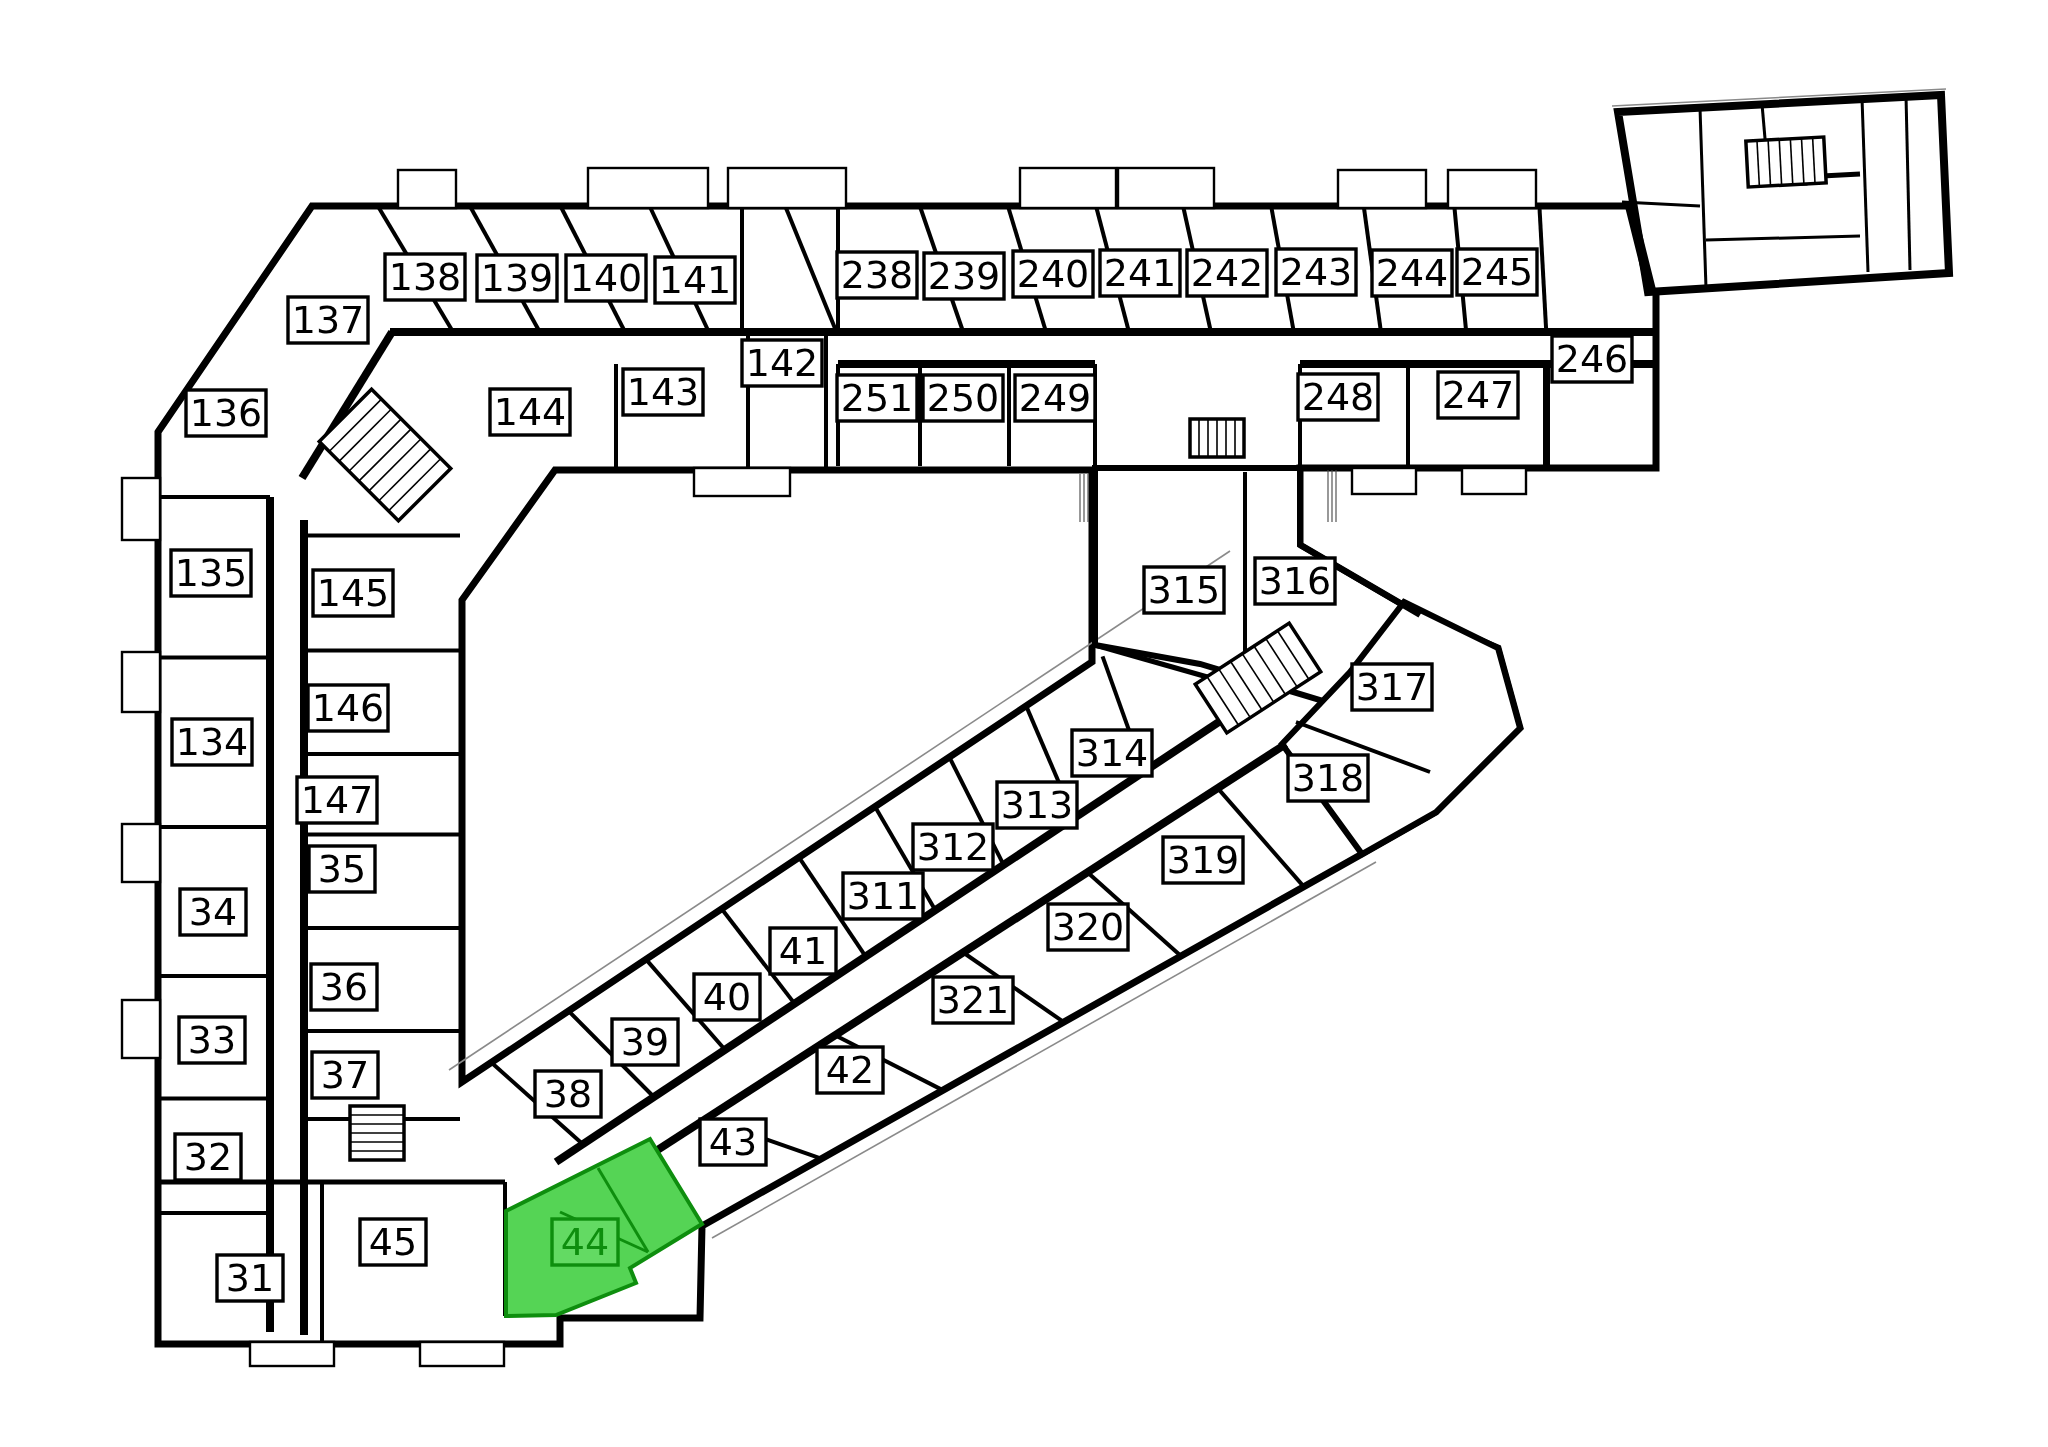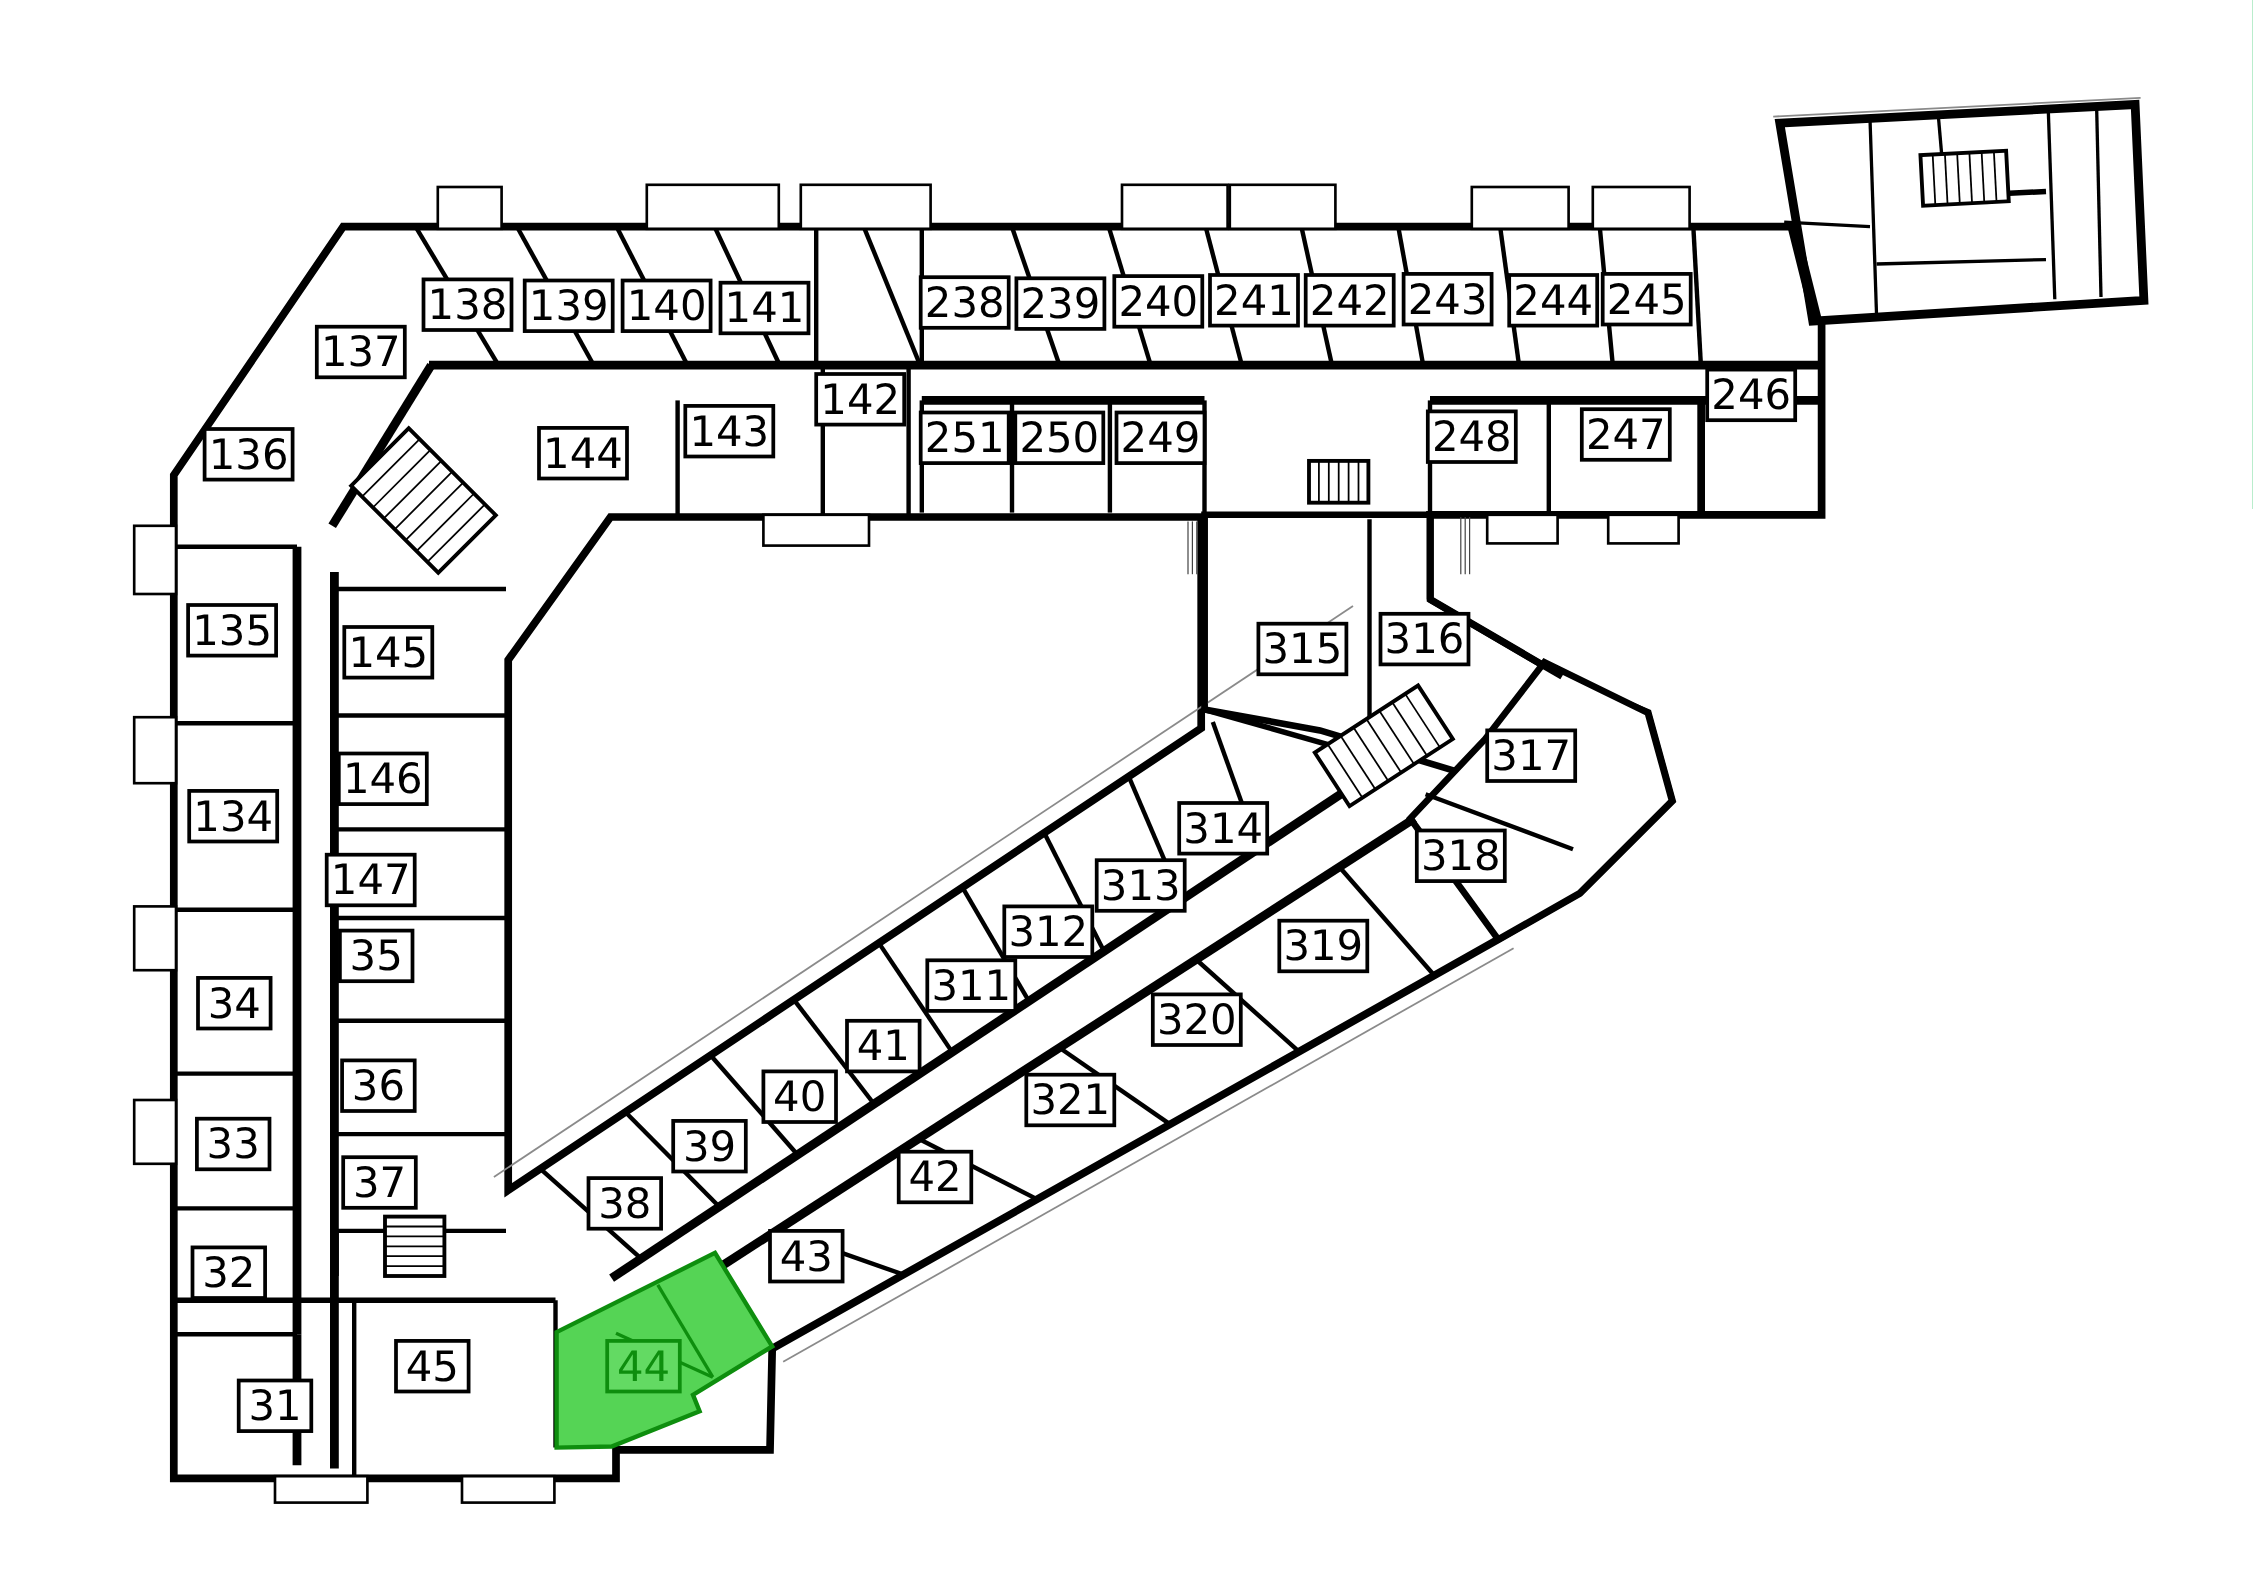--- a/index.html
+++ b/index.html
@@ -1,16 +1,16 @@
 <!DOCTYPE html>
 <html><head>
 <meta charset="utf-8">
 <style>
   html,body{margin:0;padding:0;background:#ffffff;}
-  .stage{position:relative;width:2048px;height:1447px;background:#22c55e;overflow:hidden;}
+  .stage{position:relative;width:2048px;height:1447px;background:#eab308;overflow:hidden;}
   svg{display:block;}
   text.unit{font-family:"DejaVu Sans","Liberation Sans",sans-serif;font-size:38px;fill:#000;}
   text.unit.hl{fill:#0e8e0e;}
 </style>
 </head>
 <body>
 
 <div class="stage">
   <svg width="2048" height="1447" viewBox="0 0 2048 1447" xmlns="http://www.w3.org/2000/svg">
     <rect x="0" y="0" width="2048" height="1447" fill="#ffffff"></rect>

